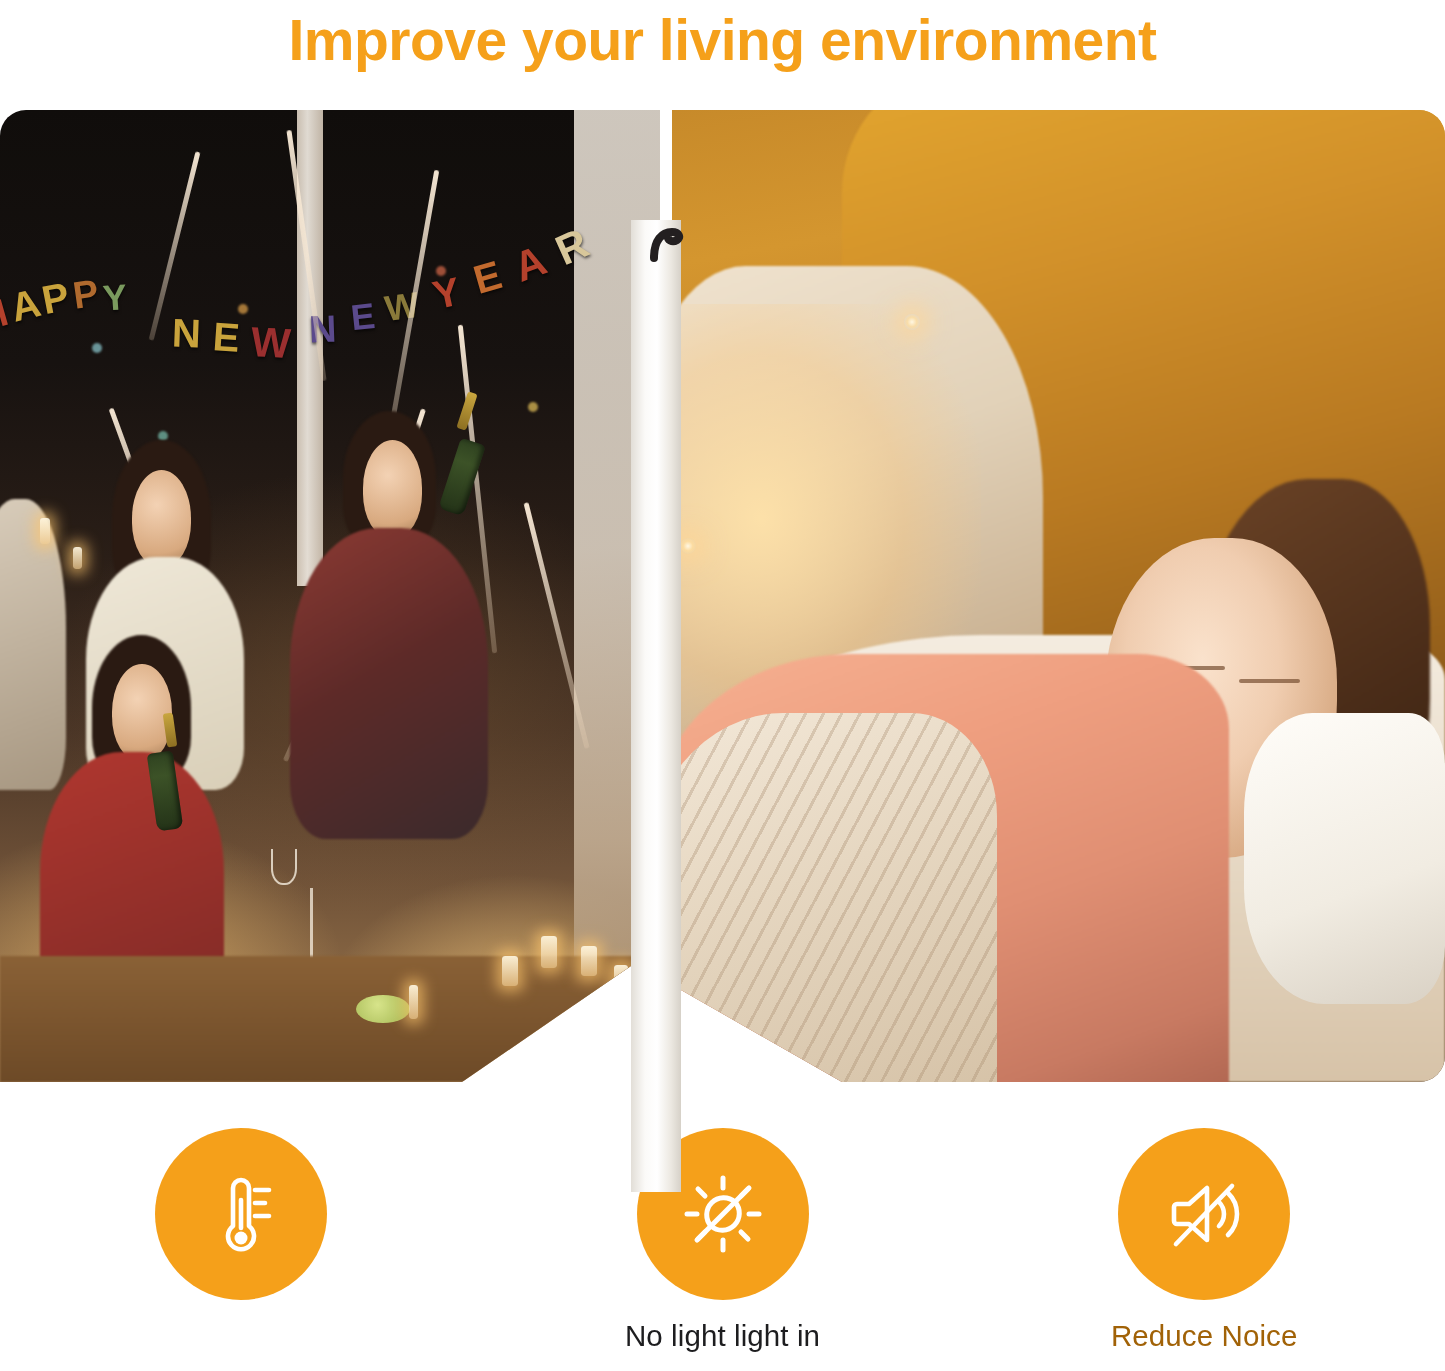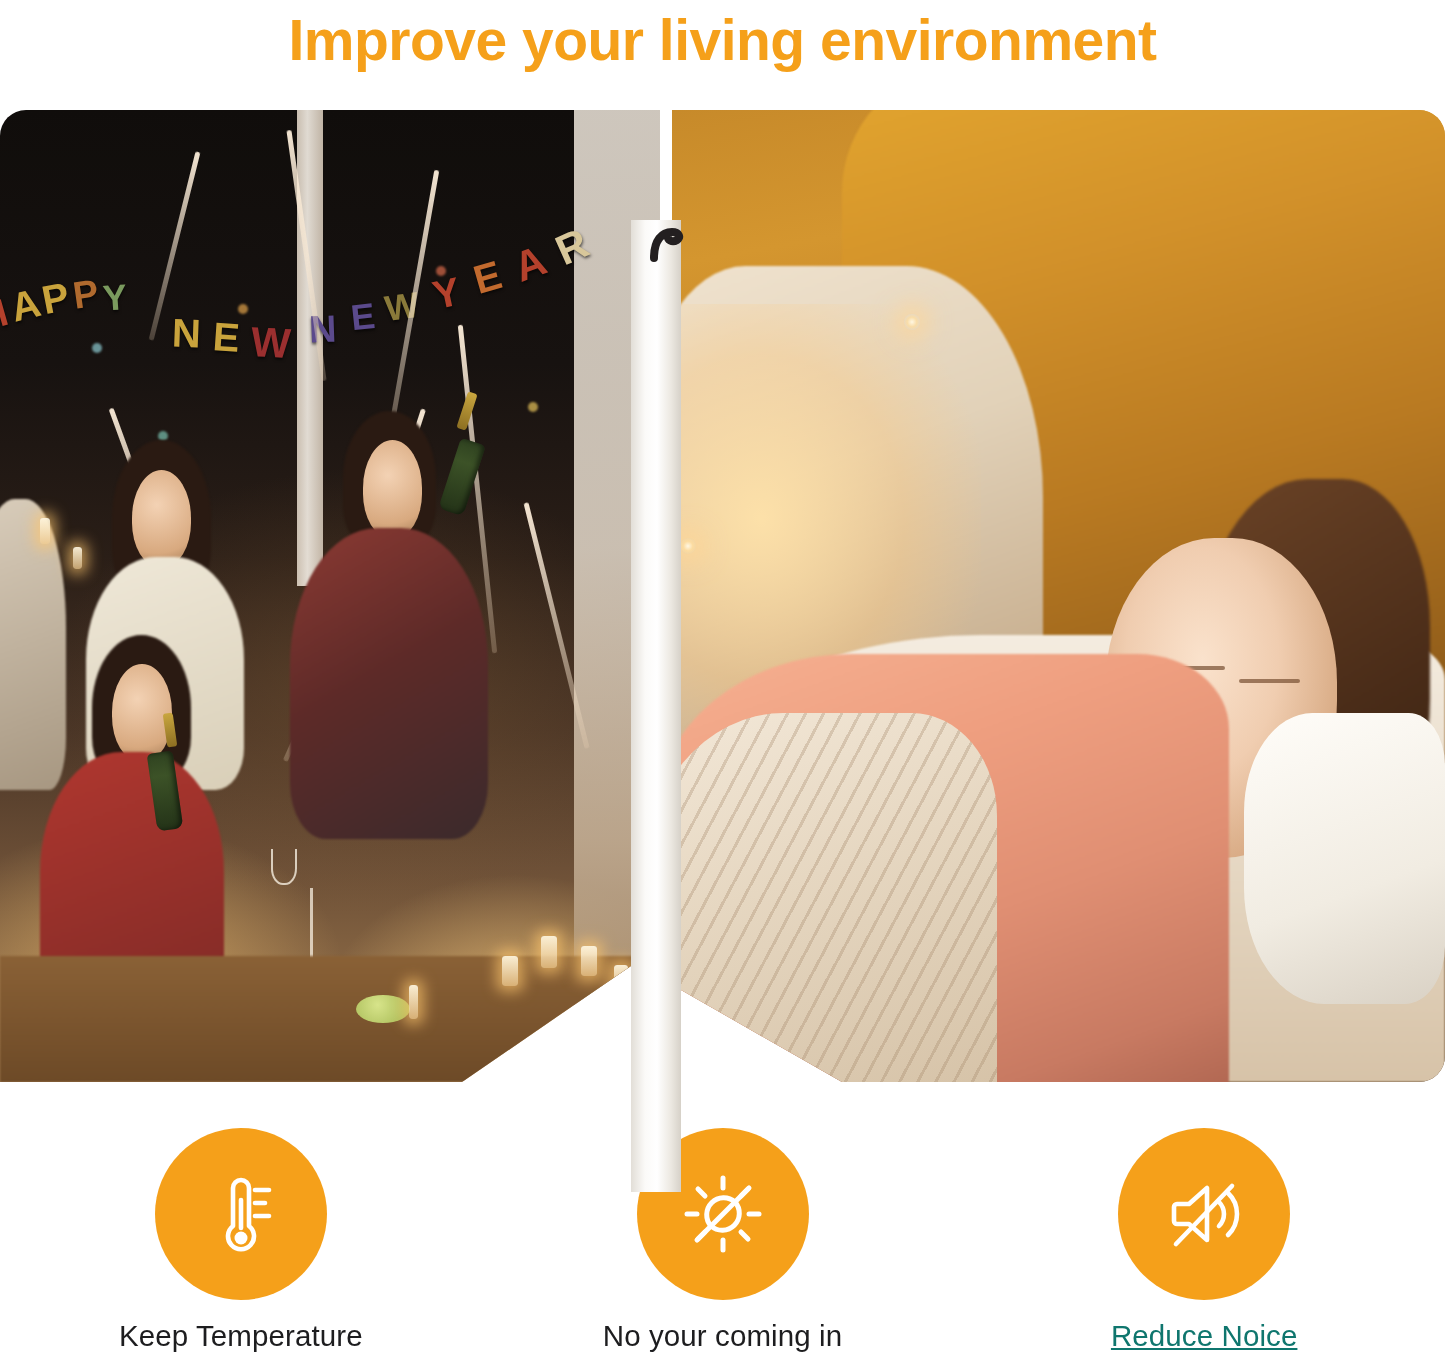--- a/index.html
+++ b/index.html
@@ -441,21 +441,20 @@
           <g fill="none" stroke="#ffffff" stroke-width="4.6" stroke-linecap="round" stroke-linejoin="round">
             <path d="M44 64 V26 a8 8 0 0 1 16 0 V64 a13 13 0 1 1 -16 0 Z"></path>
             <path d="M52 38 V66"></path>
             <path d="M66 28 h14"></path>
             <path d="M66 41 h10"></path>
             <path d="M66 54 h14"></path>
           </g>
           <circle cx="52" cy="76" r="6.5" fill="#ffffff"></circle>
         </svg>
       </div>
-      <div class="f-label" style="color: rgb(29, 29, 31);">Keep Temperature</div>
     </div>
 
     <div class="feature">
       <div class="f-circle" style="background: rgb(245, 160, 26);">
         <svg width="104" height="104" viewBox="0 0 104 104">
           <g fill="none" stroke="#ffffff" stroke-width="5" stroke-linecap="round">
             <path d="M52 16 V26"></path>
             <path d="M52 78 V88"></path>
             <path d="M16 52 H26"></path>
             <path d="M78 52 H88"></path>
@@ -464,31 +463,31 @@
             <path d="M77 27 L70 34"></path>
             <path d="M34 70 L27 77"></path>
           </g>
           <g fill="none" stroke="#ffffff" stroke-width="5" stroke-linecap="round">
             <path d="M64 40 A17 17 0 0 0 40 64"></path>
             <path d="M40 64 A17 17 0 0 0 64 40"></path>
             <path d="M26 78 L78 26"></path>
           </g>
         </svg>
       </div>
-      <div class="f-label" style="color: rgb(29, 29, 31);">No your coming in</div>
+      <div class="f-label" style="color: rgb(29, 29, 31);">No light light in</div>
     </div>
 
     <div class="feature">
       <div class="f-circle" style="background: rgb(245, 160, 26);">
         <svg width="104" height="104" viewBox="0 0 104 104">
           <g fill="none" stroke="#ffffff" stroke-width="4.6" stroke-linecap="round" stroke-linejoin="round">
             <path d="M25 42 h12 L55 26 v52 L37 62 H25 a3 3 0 0 1 -3 -3 V45 a3 3 0 0 1 3 -3 Z"></path>
             <path d="M67 40 a17 17 0 0 1 0 24"></path>
             <path d="M76 31 a29 29 0 0 1 0 42"></path>
             <path d="M24 82 L80 24"></path>
           </g>
         </svg>
       </div>
-      <div class="f-label" style="color: #0f766e; text-decoration: underline;">Reduce Noice</div>
+      <div class="f-label" style="color: #a16207;">Reduce Noice</div>
     </div>
 
   </div>
 </div>
 
 </body></html>

